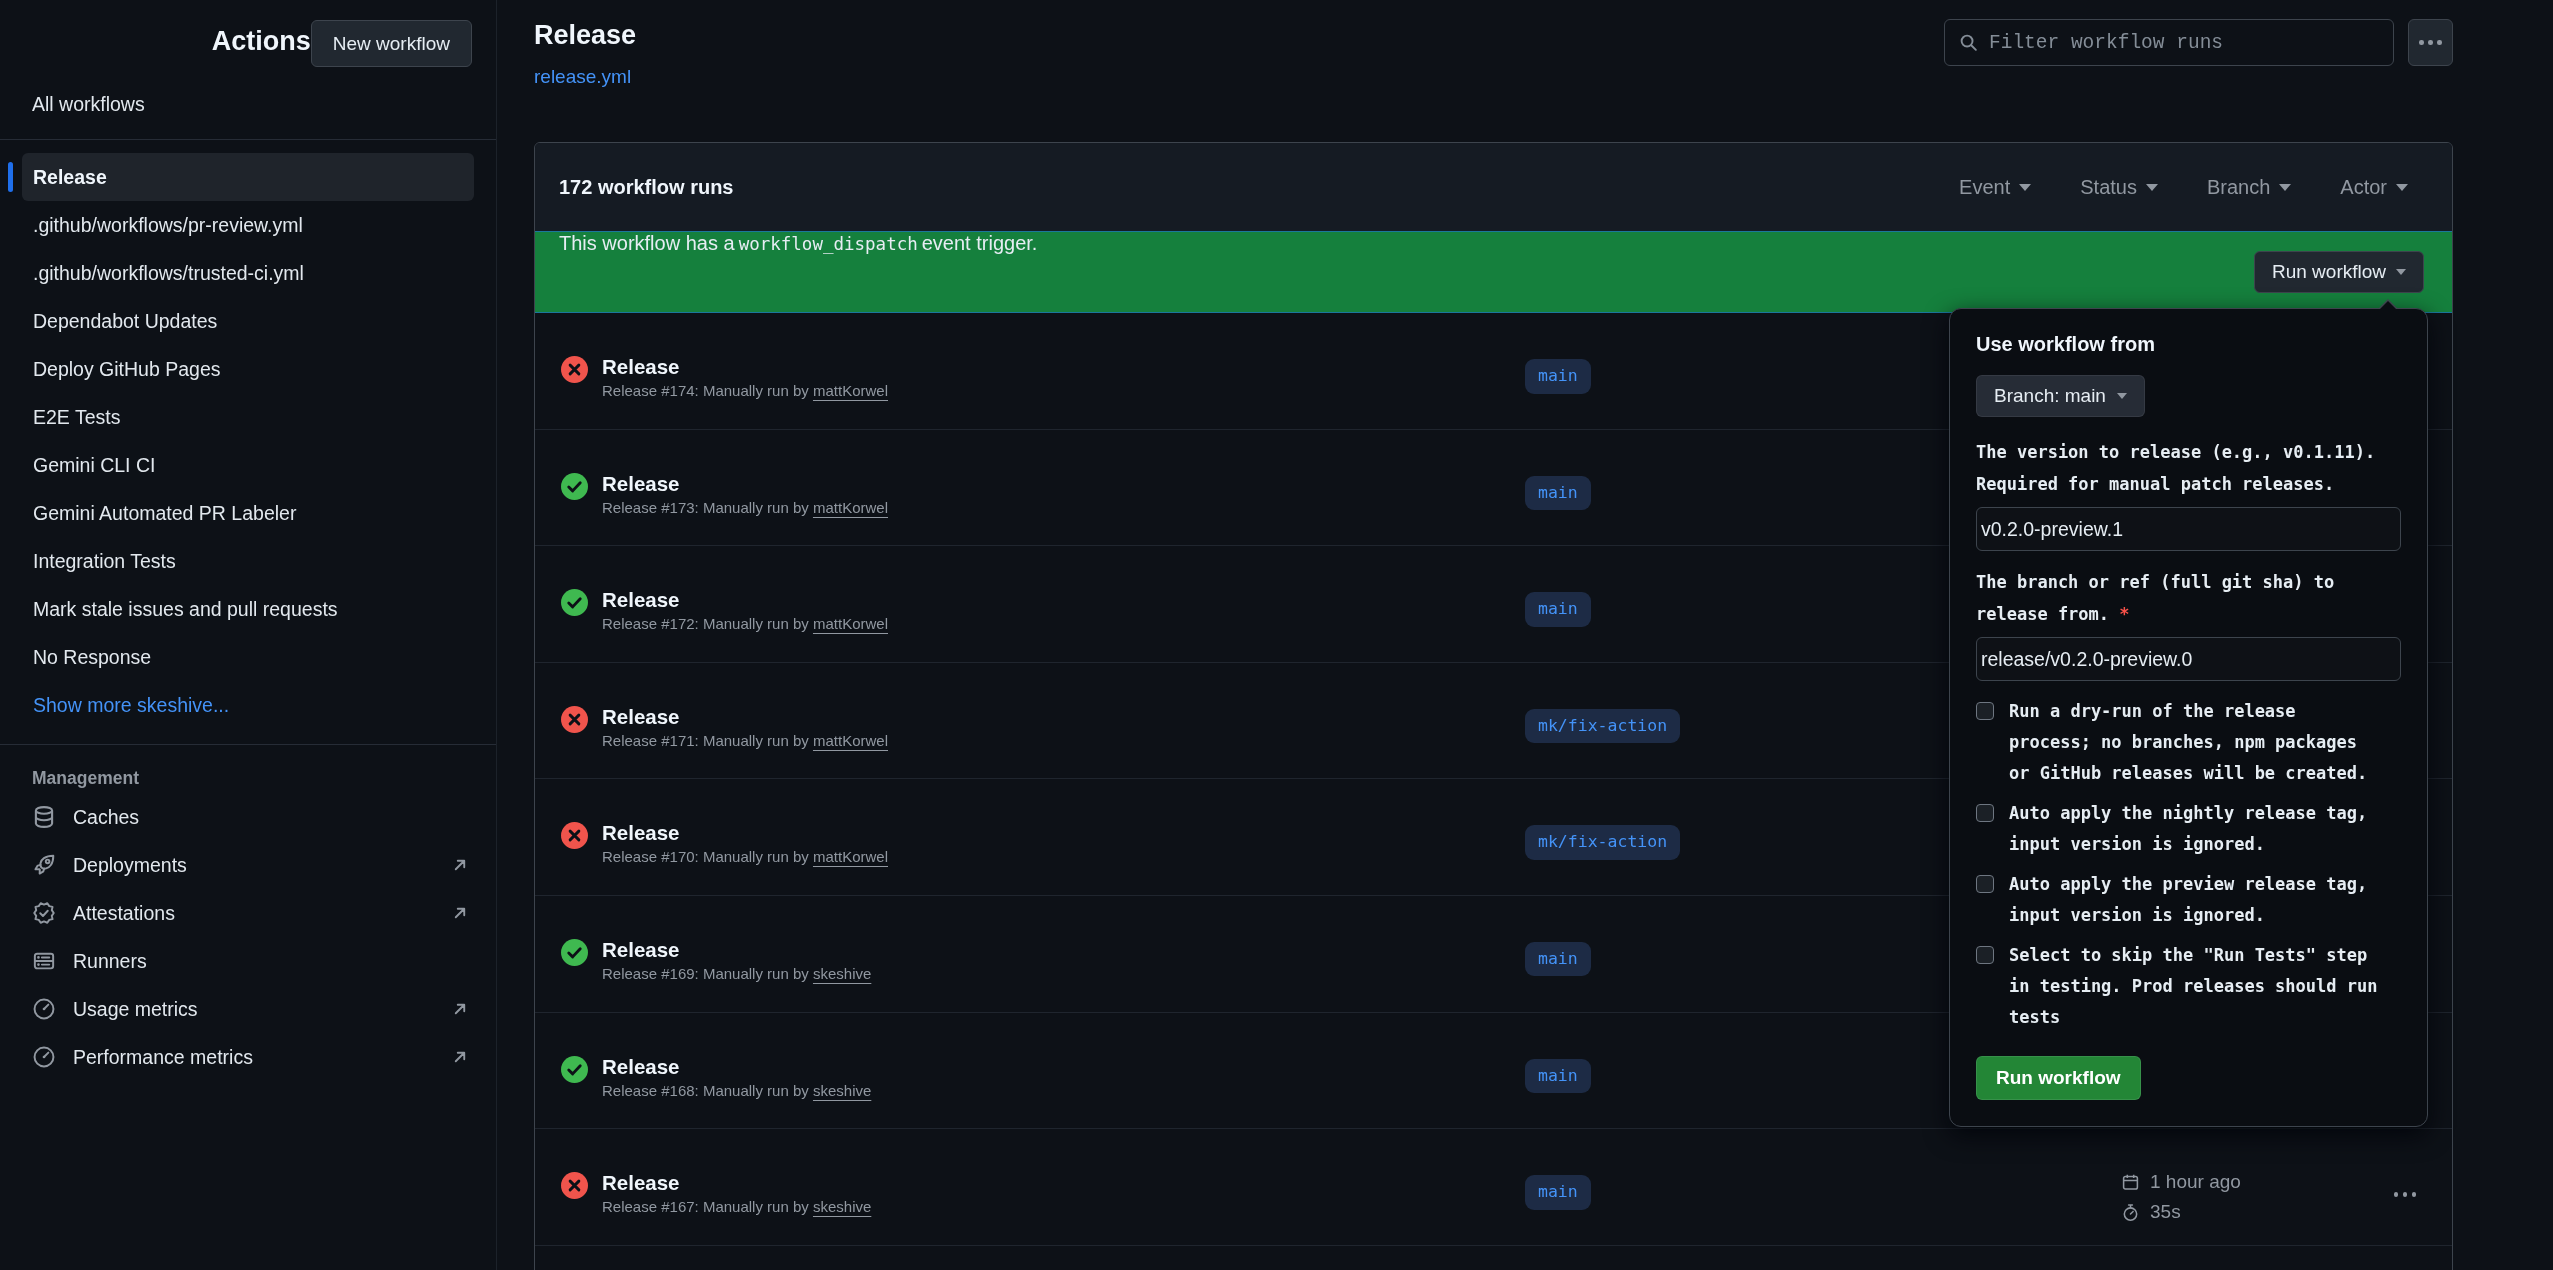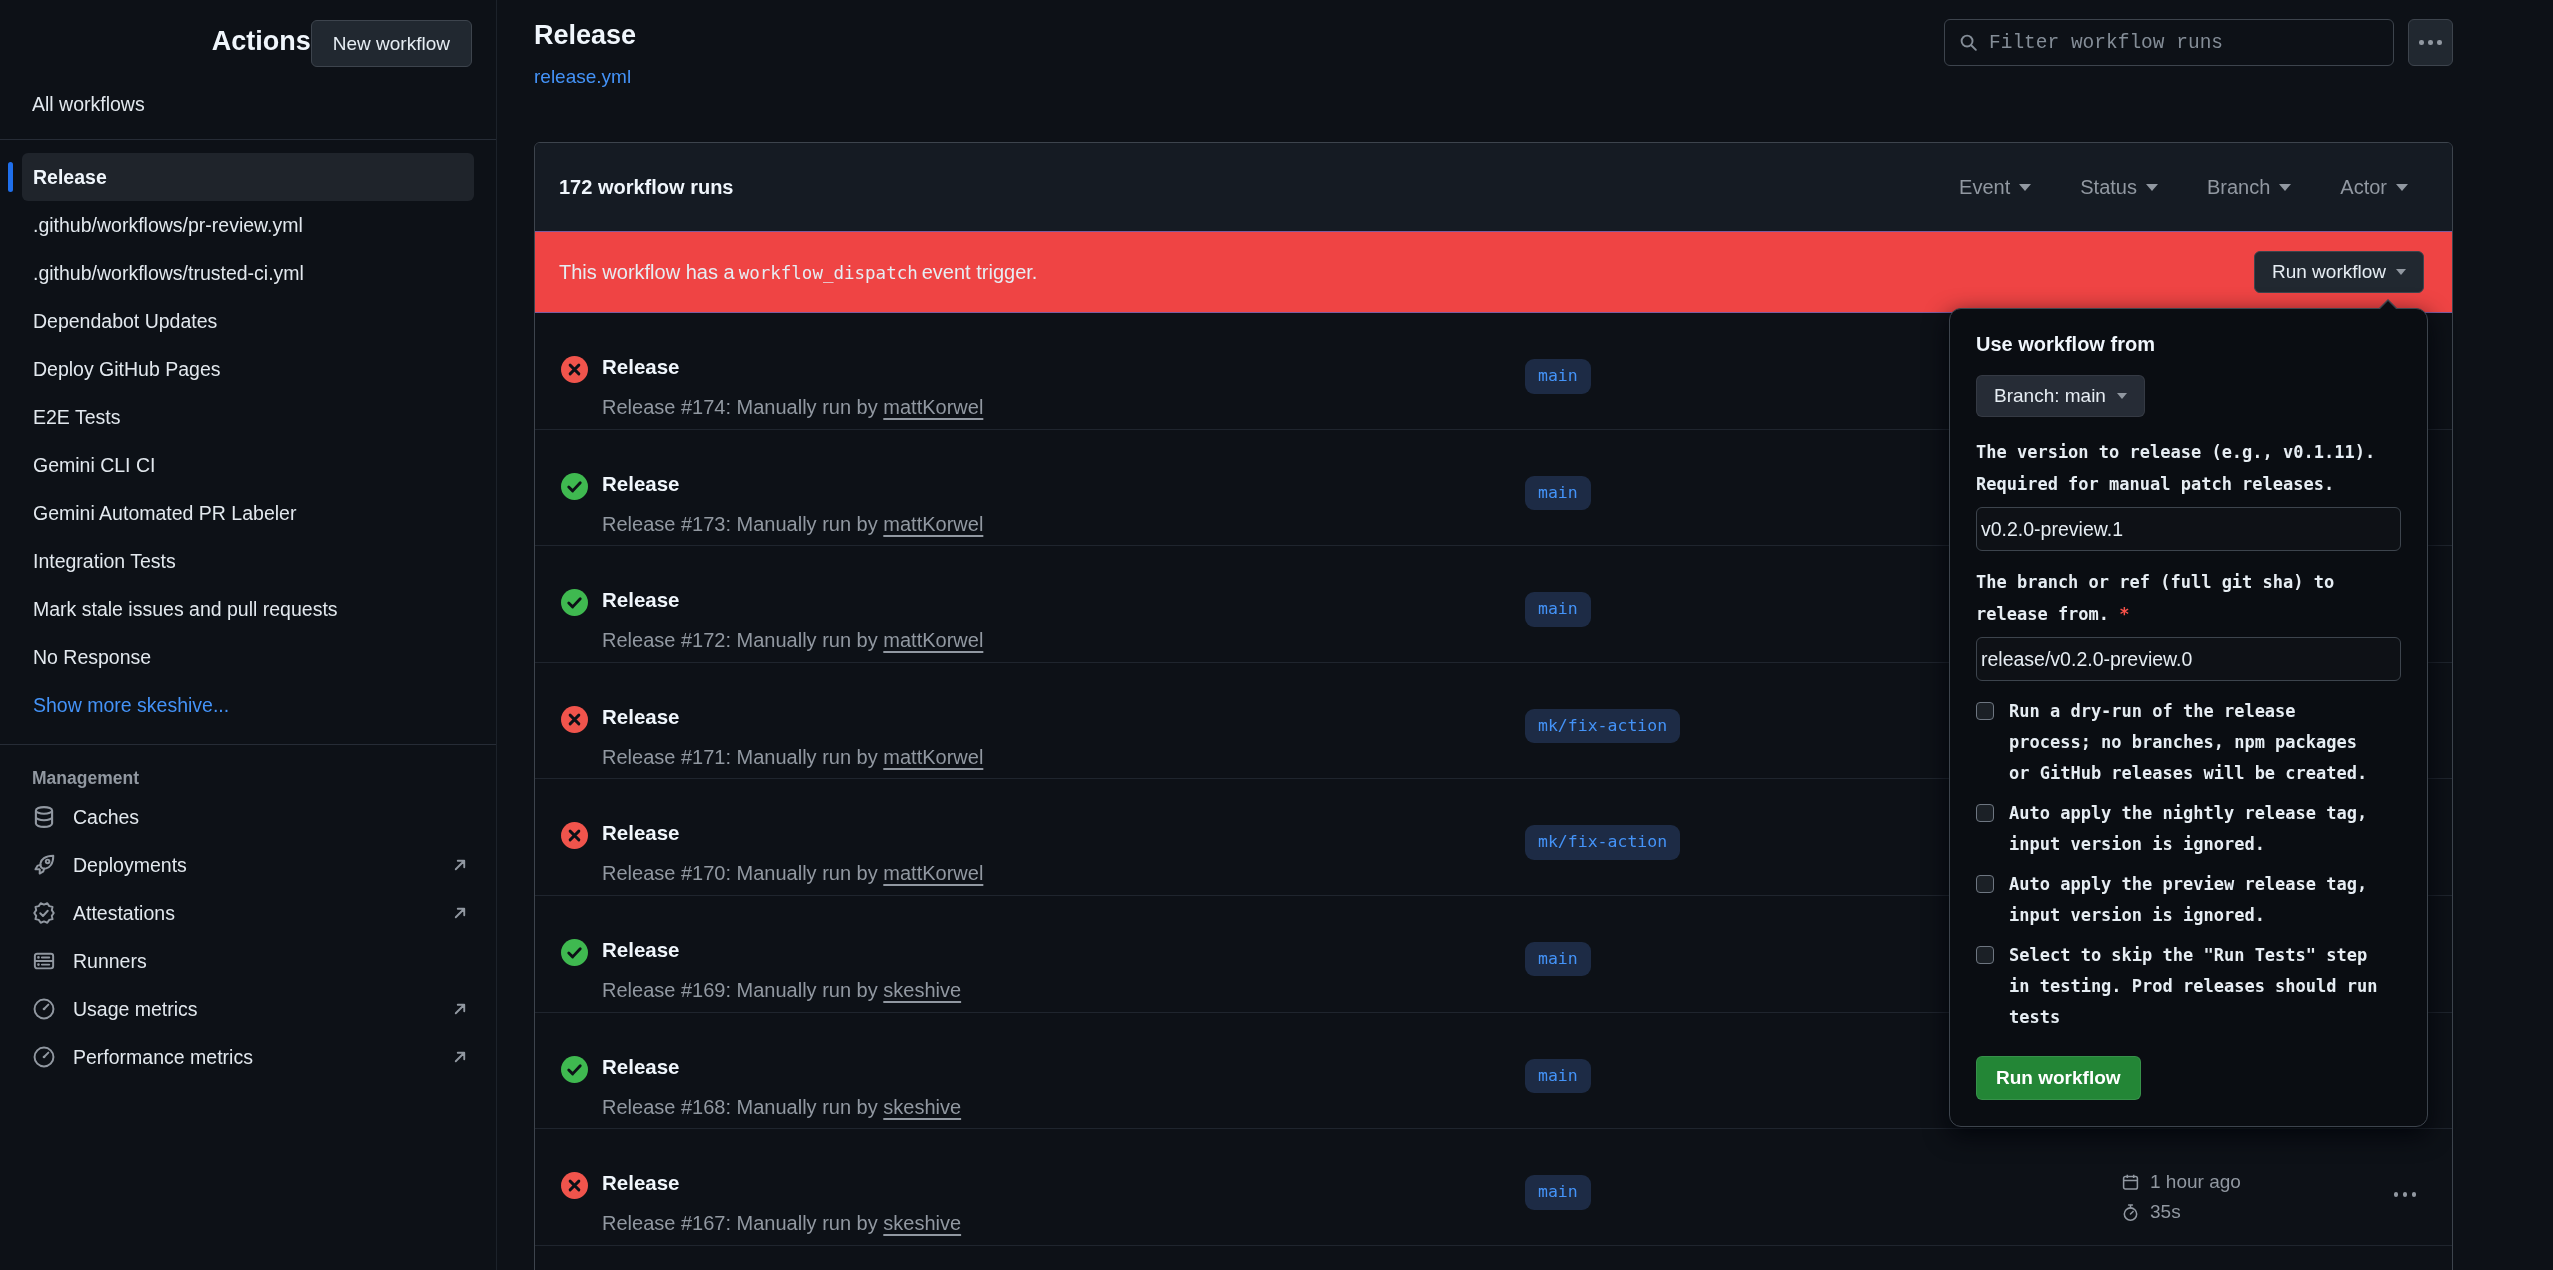--- a/index.html
+++ b/index.html
@@ -40,31 +40,31 @@
   .kebab-btn { position:absolute; top:19px; left:2408px; width:45px; height:47px; background:#212830; border:1px solid #3d444d; border-radius:6px; display:flex; align-items:center; justify-content:center; cursor:pointer; }
 
   
   .runs-panel { position:absolute; left:534px; top:142px; width:1919px; height:1190px; border:1px solid #3d444d; border-radius:6px; background:#0d1117; overflow:hidden; }
   .panel-header { height:88px; background:#151b23; display:flex; align-items:center; justify-content:space-between; padding:0 24px; }
   .runs-count { font-size:20px; font-weight:700; color:#f0f6fc; }
   .filters { display:flex; gap:49px; margin-right:20px; }
   .filter { display:flex; align-items:center; gap:9px; color:#9198a1; font-size:20px; cursor:pointer; }
   .caret { width:0; height:0; border-left:6px solid transparent; border-right:6px solid transparent; border-top:7px solid currentColor; display:inline-block; }
 
-  .banner { position:relative; height:82px; background:#ef4444; border-top:1px solid rgba(31,111,235,0.55); border-bottom:1px solid rgba(31,111,235,0.55); display:flex; align-items:center; padding:11px 24px; }
+  .banner { position:relative; height:82px; background:#15803d; border-top:1px solid rgba(31,111,235,0.55); border-bottom:1px solid rgba(31,111,235,0.55); display:flex; align-items:flex-start; padding:0 24px; }
   .banner-text { font-size:20px; color:#e6edf3; }
   .banner-text code { font-family:"DejaVu Sans Mono", monospace; font-size:17.5px; padding:0 4px; }
   .banner-btn { position:absolute; right:28px; top:19px; height:42px; background:#212830; border:1px solid #3d444d; border-radius:6px; color:#e6edf3; font-size:19px; padding:0 17px; display:flex; align-items:center; gap:10px; cursor:pointer; font-family:inherit; }
   .banner-btn .caret { border-top-width:6px; border-left-width:5.5px; border-right-width:5.5px; color:#9198a1; }
 
   .run-row { position:relative; height:116.6px; border-bottom:1px solid #1f252e; }
   .run-row.stub { height:40px; border-bottom:none; }
   .status-ic { position:absolute; left:26px; top:43px; width:27px; height:27px; }
   .run-title { position:absolute; left:67px; top:42px; font-size:20.5px; font-weight:700; color:#f0f6fc; cursor:pointer; }
-  .run-sub { position:absolute; left:67px; top:83px; font-size:20px; color:#9198a1; }
+  .run-sub { position:absolute; left:67px; top:69px; font-size:15px; color:#9198a1; }
   .run-actor { color:#9198a1; text-decoration:underline; text-underline-offset:3.5px; cursor:pointer; }
   .run-badge { position:absolute; left:990px; top:46px; background:#1d2b45; color:#4493f8; font-family:"DejaVu Sans Mono", monospace; font-size:16.5px; line-height:1; padding:9px 13px; border-radius:9px; cursor:pointer; }
   .run-meta { position:absolute; left:1586px; top:42px; display:flex; flex-direction:column; gap:8px; color:#9198a1; font-size:19px; }
   .meta-line { display:flex; align-items:center; gap:10px; }
   .meta-line svg { width:19px; height:19px; color:#9198a1; }
   .row-kebab { position:absolute; right:36px; top:63px; cursor:pointer; }
 
   
   .popup { position:absolute; left:1949px; top:308px; width:479px; background:#0a0d12; border:1px solid #3d444d; border-radius:12px; padding:24px 26px 26px 26px; box-shadow:0 8px 24px rgba(1,4,9,0.85); z-index:10; }
   .popup::before { content:''; position:absolute; top:-10px; left:428px; border-left:10px solid transparent; border-right:10px solid transparent; border-bottom:10px solid #3d444d; }

